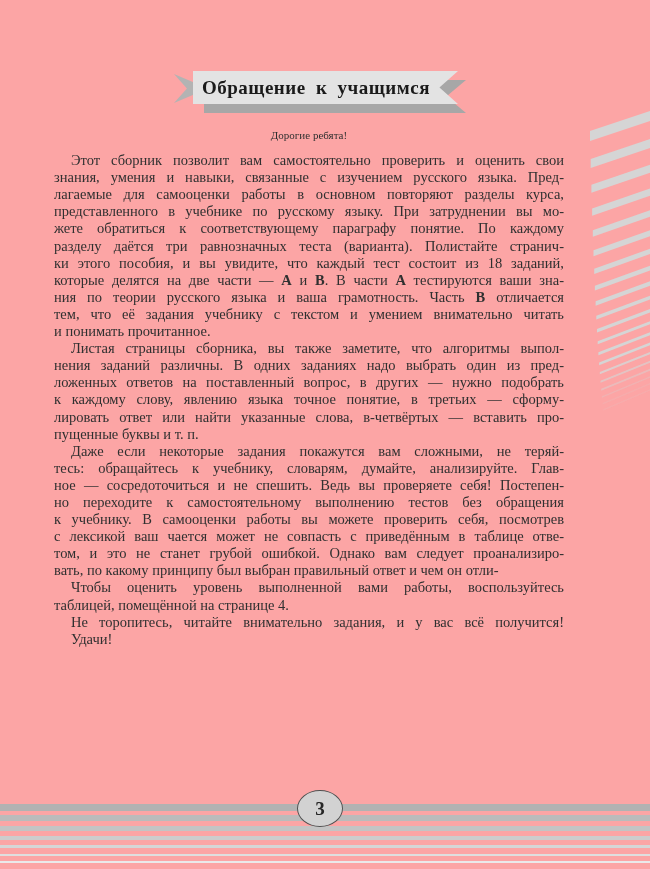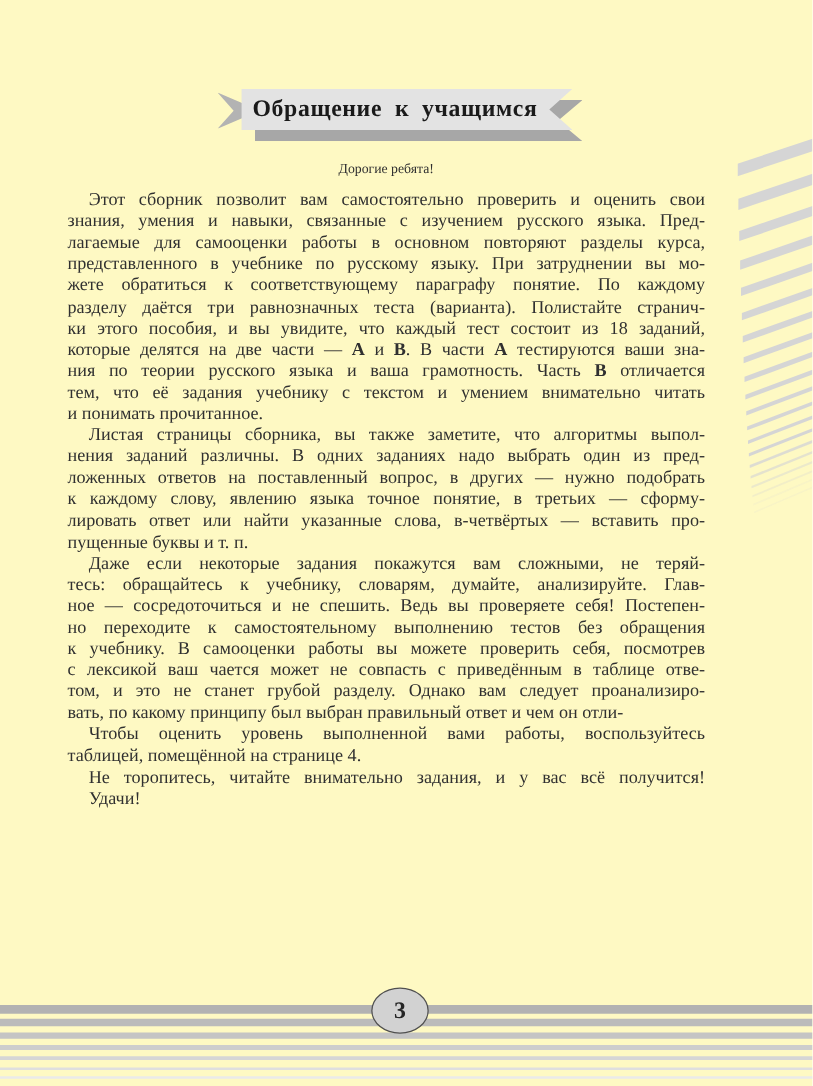--- a/index.html
+++ b/index.html
@@ -5,21 +5,21 @@
   html, body {
     margin: 0; padding: 0;
     width: 650px; height: 869px;
     background: #ffffff;
     overflow: hidden;
     font-family: "Liberation Serif", "DejaVu Serif", serif;
   }
   .page {
     position: relative;
     width: 650px; height: 869px;
-    background: #fef9c3;
+    background: #fca5a5;
   }
 
   
   .banner-left-fold {
     position: absolute; left: 174px; top: 74px;
     width: 34px; height: 29px;
     background: #b3b3b3;
     clip-path: polygon(0% 0%, 100% 50%, 0% 100%, 38% 50%);
     z-index: 1;
   }
@@ -146,21 +146,21 @@
         <div class="line"><span>лировать ответ или найти указанные слова, в-четвёртых — вставить про-</span></div>
         <div class="line"><span>пущенные буквы и т. п.</span></div>
       </div>
     <div class="para">
         <div class="line"><span>Даже если некоторые задания покажутся вам сложными, не теряй-</span></div>
         <div class="line"><span>тесь: обращайтесь к учебнику, словарям, думайте, анализируйте. Глав-</span></div>
         <div class="line"><span>ное — сосредоточиться и не спешить. Ведь вы проверяете себя! Постепен-</span></div>
         <div class="line"><span>но переходите к самостоятельному выполнению тестов без обращения</span></div>
         <div class="line"><span>к учебнику. В самооценки работы вы можете проверить себя, посмотрев</span></div>
         <div class="line"><span>с лексикой ваш чается может не совпасть с приведённым в таблице отве-</span></div>
-        <div class="line"><span>том, и это не станет грубой разделу. Однако вам следует проанализиро-</span></div>
+        <div class="line"><span>том, и это не станет грубой ошибкой. Однако вам следует проанализиро-</span></div>
         <div class="line"><span>вать, по какому принципу был выбран правильный ответ и чем он отли-</span></div>
       </div>
     <div class="para">
         <div class="line"><span>Чтобы оценить уровень выполненной вами работы, воспользуйтесь</span></div>
         <div class="line"><span>таблицей, помещённой на странице 4.</span></div>
       </div>
     <div class="para">
         <div class="line"><span>Не торопитесь, читайте внимательно задания, и у вас всё получится!</span></div>
         <div class="line ind"><span>Удачи!</span></div>
       </div>

